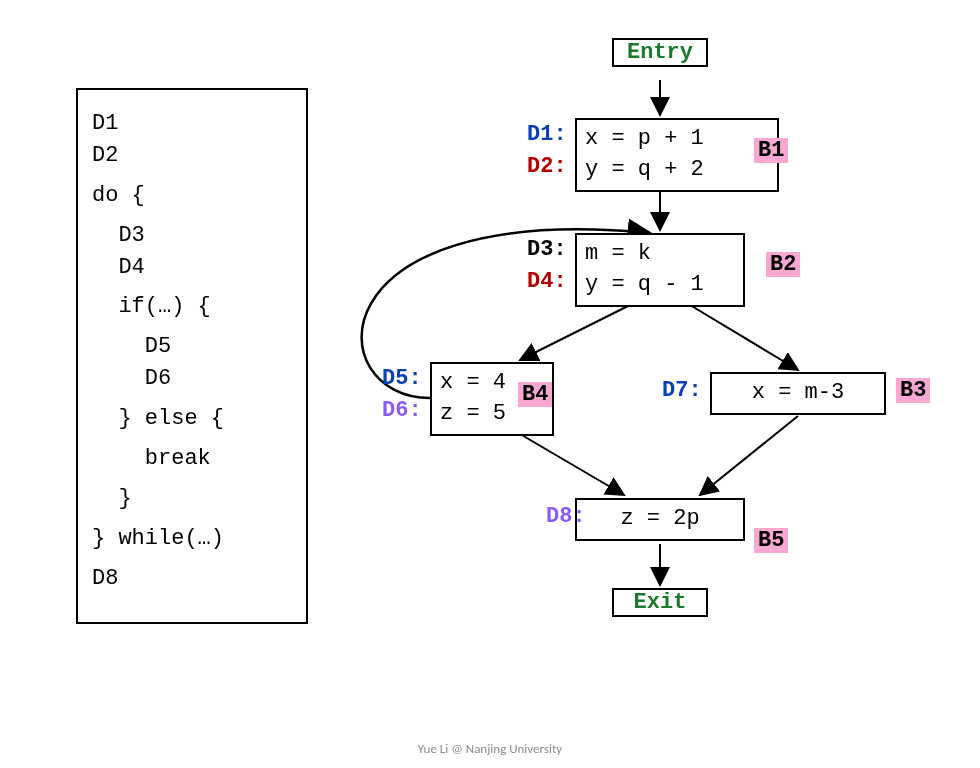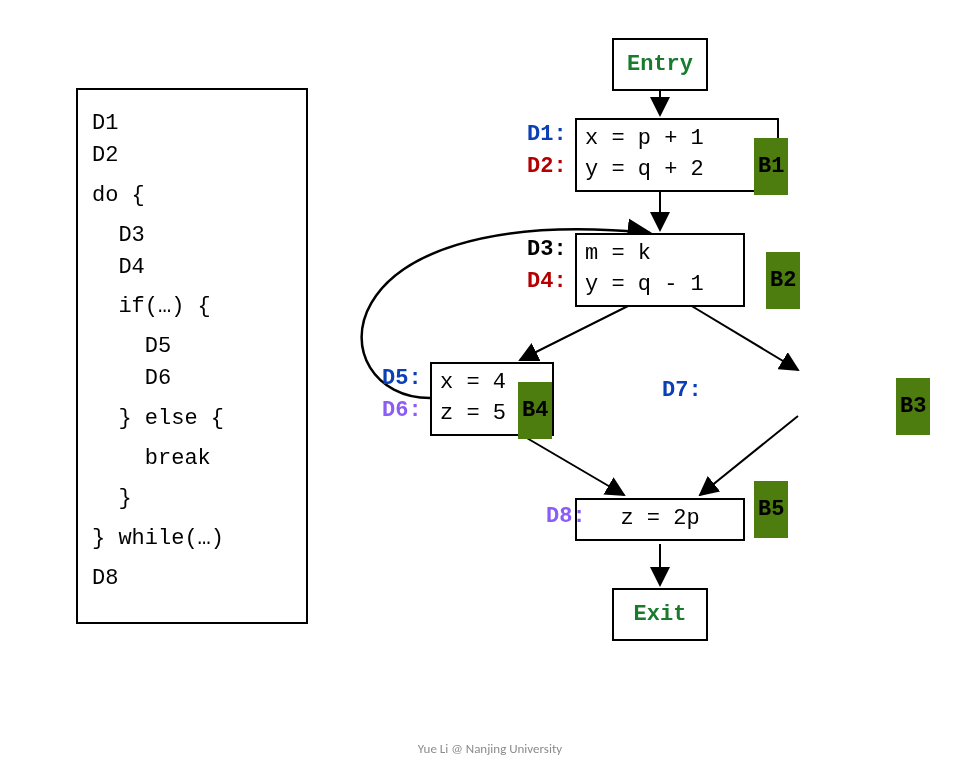--- a/index.html
+++ b/index.html
@@ -33,21 +33,21 @@
     border: 2px solid #000;
     background: #fff;
     font-size: 22px;
     font-family: Consolas, "Courier New", monospace;
     box-sizing: border-box;
   }
   .entry, .exit {
     font-weight: bold;
     color: #1a7a2e;
     text-align: center;
-    padding: 12px 8px;
+    padding: 0 8px;
     width: 96px;
   }
   .block {
     padding: 4px 8px;
     line-height: 1.4;
   }
   .block div { white-space: pre; }
 
   .lbl {
     position: absolute;
@@ -58,22 +58,22 @@
   .lbl.blue  { color: #0a3fb5; }
   .lbl.red   { color: #b40000; }
   .lbl.green { color: #8b5cf6; }
   .lbl.black { color: #000; }
 
   .blk-tag {
     position: absolute;
     font-size: 22px;
     font-weight: bold;
     font-family: Consolas, "Courier New", monospace;
-    padding: 16px 4px;
-    background: #4d7c0f;
+    padding: 0 4px;
+    background: #f9a8d4;
     color: #000;
   }
 
   svg.arrows { position:absolute; left:0; top:0; width:650px; height:700px; pointer-events:none; }
 
   .footer {
     position: absolute;
     bottom: 12px;
     left: 0;
     width: 980px;
@@ -157,26 +157,29 @@
   <span class="blk-tag" style="left:424px; top:232px;margin-left:12px;">B2</span>
 
   <div class="node block" style="left:100px; top:342px; width:124px;">
     <div>x = 4</div>
     <div>z = 5</div>
   </div>
   <span class="lbl blue" style="left:52px;  top:346px;">D5:</span>
   <span class="lbl green" style="left:52px;  top:378px;">D6:</span>
   <span class="blk-tag" style="left:188px; top:362px;">B4</span>
 
+  <div class="node block" style="left:380px; top:352px; width:176px; text-align:center">
+    <div>x = m-3</div>
+  </div>
   <span class="lbl blue" style="left:332px; top:358px;">D7:</span>
   <span class="blk-tag" style="left:566px; top:358px;">B3</span>
 
   <div class="node block" style="left:245px; top:478px; width:170px; text-align:center">
     <div>z = 2p</div>
   </div>
   <span class="lbl green" style="left:197px; top:484px;margin-left:19px;">D8:</span>
-  <span class="blk-tag" style="left:424px; top:461px;">B5</span>
+  <span class="blk-tag" style="left:424px; top:508px;">B5</span>
 
   <div class="node exit" style="left:282px; top:568px;">Exit</div>
 
 </div>
 
 <div class="footer">Yue Li @ Nanjing University</div>
 
 </body></html>

